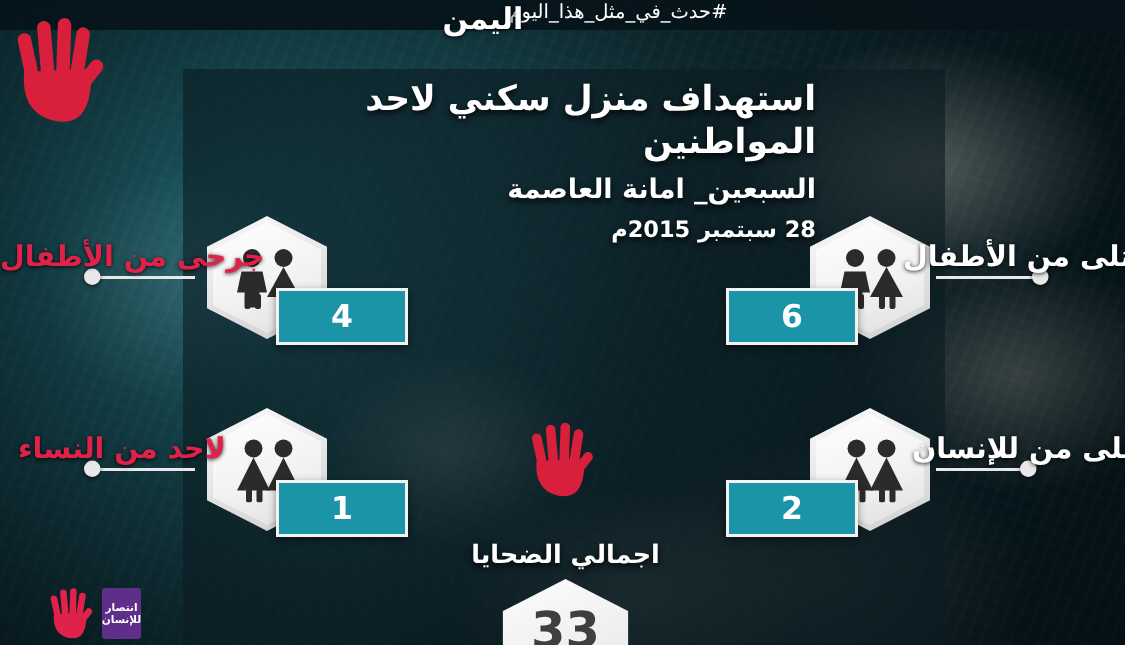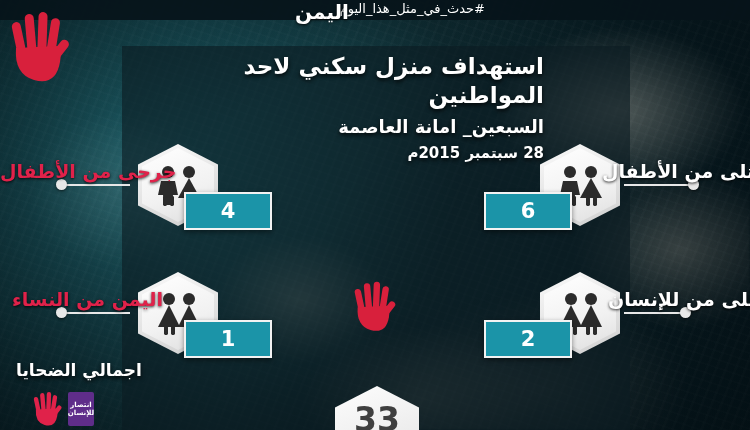--- a/index.html
+++ b/index.html
@@ -198,23 +198,23 @@
     font-weight: bold;
     white-space: nowrap;
     text-shadow: 0 1px 3px rgba(0,0,0,0.85);
   }
   .label-killed { color: #ffffff; }
   .label-injured { color: #e0224a; }
 
   
   .total-label {
     position: absolute;
-    left: 16px; right: 0;
+    left: 4px; right: 0;
     top: 360px;
-    text-align: left;
+    text-align: center;
     color: #ffffff;
     font-size: 17px;
     font-weight: bold;
     text-shadow: 0 2px 4px rgba(0,0,0,0.9);
   }
   .total-hex {
     position: absolute;
     left: 335px;
     top: 386px;
     width: 84px;
@@ -394,21 +394,21 @@
             <path d="M36 14 l11 22 h-22 z"></path>
             <rect x="31" y="35" width="4" height="9" rx="1.4"></rect>
             <rect x="38" y="35" width="4" height="9" rx="1.4"></rect>
           </g>
         </svg>
       </div>
     </div>
     <div class="num-plate" style="left:56px; top:48px;">1</div>
     <div class="connector" style="left:-64px; top:40px; width:66px;"></div>
     <div class="conn-dot" style="left:-72px; top:35px;"></div>
-    <div class="stat-label label-injured" style="left:-116px; top:16px;">اليمن من النساء</div>
+    <div class="stat-label label-injured" style="left:-116px; top:16px;">لاحد من النساء</div>
   </div>
 
   <div class="handprint hand-center">
     <svg width="44" height="64" viewBox="0 0 62 78" aria-hidden="true">
       <g fill="#d8203c">
         <rect x="6" y="12" width="9" height="30" rx="4.5" transform="rotate(-12 10 27)"></rect>
         <rect x="18" y="4" width="9" height="38" rx="4.5" transform="rotate(-5 22 23)"></rect>
         <rect x="30" y="2" width="9" height="40" rx="4.5" transform="rotate(2 34 22)"></rect>
         <rect x="41" y="8" width="9" height="34" rx="4.5" transform="rotate(9 45 25)"></rect>
         <rect x="48" y="28" width="9" height="22" rx="4.5" transform="rotate(38 52 39)"></rect>

